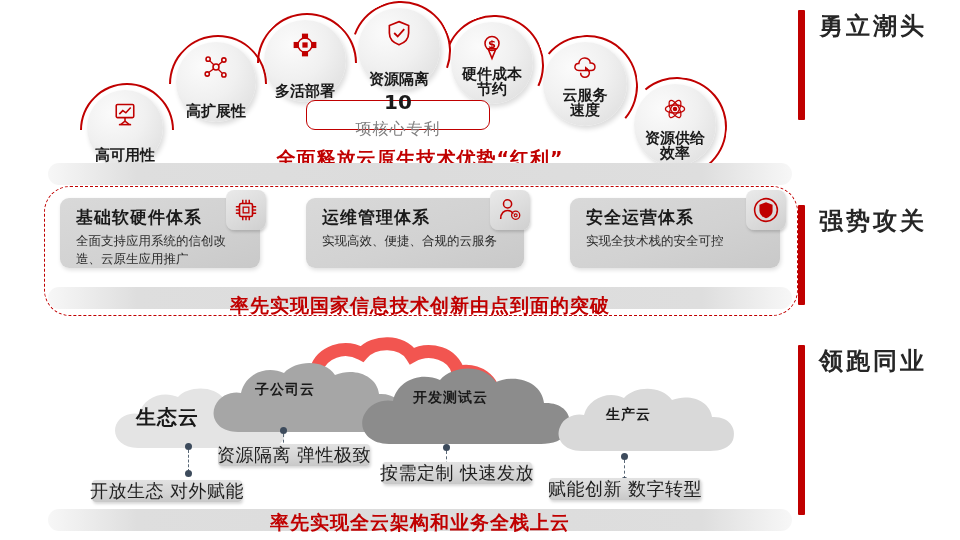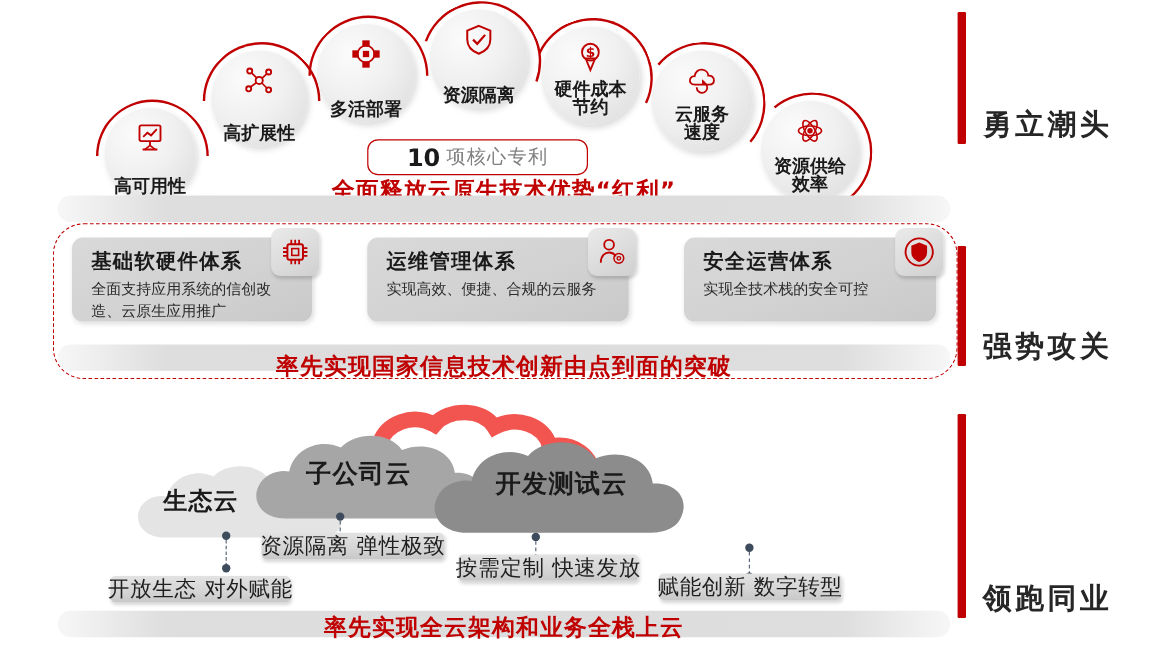--- a/index.html
+++ b/index.html
@@ -5,21 +5,21 @@
   html,body{margin:0;padding:0;}
   body{
     width:960px;height:540px;overflow:hidden;position:relative;
     background:#ffffff;
     font-family:"DejaVu Sans","Liberation Sans",sans-serif;
     color:#1a1a1a;
   }
   #stage{position:absolute;left:0;top:0;width:960px;height:540px;}
 
   
-  .rail{position:absolute;display:flex;align-items:flex-end;gap:14px;}
+  .rail{position:absolute;display:flex;align-items:flex-start;gap:14px;}
   .rail-bar{width:7px;background:#c00000;border-radius:1px;}
   .rail-label{font-size:24px;font-weight:bold;color:#262626;letter-spacing:3px;
               font-family:"DejaVu Sans","Liberation Sans",sans-serif;}
 
   
   .band{position:absolute;height:22px;border-radius:11px;
         background:linear-gradient(90deg,#f7f7f7 0%,#dedede 12%,#dcdcdc 50%,#dedede 88%,#f7f7f7 100%);}
   .band-text{position:absolute;text-align:center;font-size:19px;font-weight:bold;
              color:#c00000;letter-spacing:1px;white-space:nowrap;}
 
@@ -53,21 +53,21 @@
   .card-desc{position:absolute;left:16px;top:34px;right:14px;font-size:12.5px;color:#2b2b2b;line-height:1.45;}
   .card-icon{position:absolute;right:-6px;top:-8px;width:40px;height:40px;border-radius:8px;
              background:linear-gradient(150deg,#eaeaea 0%,#dcdcdc 55%,#cfcfcf 100%);
              box-shadow:1px 2px 3px rgba(0,0,0,0.16);
              display:flex;align-items:center;justify-content:center;}
 
   
   .cloudwrap{position:absolute;}
   .cloud-label{position:absolute;z-index:5;font-size:20px;font-weight:bold;color:#1a1a1a;
                white-space:nowrap;letter-spacing:1px;}
-  .cloud-label.big{font-size:21px;}
+  .cloud-label.big{font-size:14px;}
   .tagbox{position:absolute;border-radius:4px;
           background:linear-gradient(180deg,#e2e2e2 0%,#d6d6d6 55%,#c8c8c8 100%);
           box-shadow:1px 2px 3px rgba(0,0,0,0.16);
           display:flex;align-items:center;justify-content:center;
           font-size:18px;color:#1f1f1f;letter-spacing:0.5px;white-space:nowrap;}
   .dot{position:absolute;width:7px;height:7px;border-radius:50%;background:#3d4b5c;}
   .vdash{position:absolute;width:0;border-left:1.6px dashed #5a6877;}
 </style>
 </head>
 <body>
@@ -171,21 +171,21 @@
       <ellipse cx="16" cy="16" rx="11" ry="4.6" fill="none" stroke="#c00000" stroke-width="1.5" transform="rotate(60 16 16)"></ellipse>
       <ellipse cx="16" cy="16" rx="11" ry="4.6" fill="none" stroke="#c00000" stroke-width="1.5" transform="rotate(120 16 16)"></ellipse>
       <circle cx="16" cy="16" r="2.6" fill="#c00000"></circle>
     </svg>
     <div class="bubble-label two" style="padding-bottom:4px;">
       <span>资源供给</span><br>
       <span>效率</span>
     </div>
   </div>
 
-  <div class="pill" style="left:306px;top:116px;width:182px;height:28px;">
+  <div class="pill" style="left:306px;top:100px;width:182px;height:28px;flex-direction:column;">
     <span class="num">10</span>
     <span class="txt">项核心专利</span>
   </div>
 
   <div class="band-text" style="left:40px;top:146px;width:760px;">全面释放云原生技术优势“红利”</div>
   <div class="band" style="left:48px;top:163px;width:744px;"></div>
 
   <div class="dashwrap" style="left:44px;top:186px;width:752px;height:128px;"></div>
 
   <div class="card" style="left:60px;top:198px;width:200px;height:70px;">
@@ -270,20 +270,26 @@
     <svg width="220" height="94" viewBox="0 0 220 94">
       <path d="M33 82 C11 82 2 66 8 53 C14 40 29 37 37 39 C41 19 64 9 84 18 C97 3 128 2 140 20 C162 11 186 21 188 41 C208 40 218 54 212 68 C208 79 196 82 185 82 Z" fill="#8c8c8c"></path>
     </svg>
     <div class="cloud-label big" style="left:57px;top:27px;">开发测试云</div>
   </div>
   <div class="dot" style="left:443px;top:444px;"></div>
   <div class="vdash" style="left:446px;top:451px;height:19px;"></div>
   <div class="dot" style="left:443px;top:468px;"></div>
   <div class="tagbox" style="left:382px;top:462px;width:150px;height:22px;">按需定制  快速发放</div>
 
+  <div class="cloudwrap" style="left:553px;top:382px;width:185px;height:80px;">
+    <svg width="185" height="80" viewBox="0 0 185 80">
+      <path d="M29 69 C10 69 2 56 7 45 C11 34 24 31 31 33 C35 17 55 8 71 16 C82 4 108 3 119 18 C137 11 157 19 159 35 C176 34 184 46 180 58 C177 66 167 69 157 69 Z" fill="#d9d9d9"></path>
+    </svg>
+    <div class="cloud-label big" style="left:53px;top:24px;">生产云</div>
+  </div>
   <div class="dot" style="left:621px;top:453px;"></div>
   <div class="vdash" style="left:624px;top:460px;height:19px;"></div>
   <div class="dot" style="left:621px;top:477px;"></div>
   <div class="tagbox" style="left:549px;top:478px;width:152px;height:22px;">赋能创新  数字转型</div>
 
   <div class="band" style="left:48px;top:509px;width:744px;"></div>
   <div class="band-text" style="left:40px;top:510px;width:760px;">率先实现全云架构和业务全栈上云</div>
 
 </div>
 

